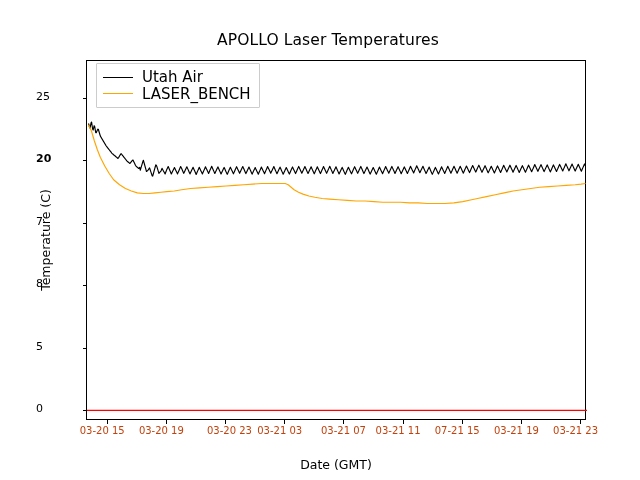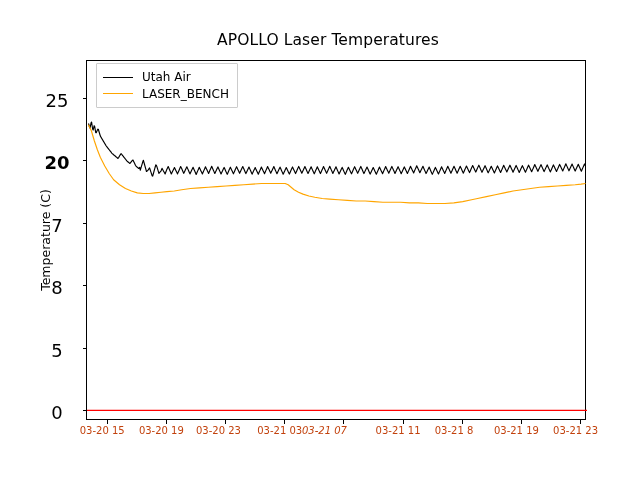--- a/index.html
+++ b/index.html
@@ -23,45 +23,46 @@
   #xlabel{
     position:absolute;left:78px;top:457px;width:500px;text-align:center;
     font-size:12.5px;color:#000;
   }
   #plot{
     position:absolute;left:78px;top:60px;width:500px;height:360px;
     border:1.1px solid #000;box-sizing:border-box;background:#fff;
   }
   #plot svg{position:absolute;left:0;top:0;width:500px;height:360px;display:block;}
   .ytick-label{
-    position:absolute;font-size:18px;color:#000;text-align:center;
+    position:absolute;font-size:11px;color:#000;text-align:left;
     width:40px;right:648px;
   }
   .ytick-mark{position:absolute;width:3.5px;height:1.1px;background:#000;left:74.5px;}
   .xtick-mark{position:absolute;height:3.5px;width:1.1px;background:#000;top:420px;}
   .xtick-label{
     position:absolute;font-size:10px;color:#c2410c;white-space:nowrap;top:425px;
   }
   #legend{
     position:absolute;left:88px;top:63px;
     background:#fff;border:0.9px solid #cccccc;border-radius:1px;
     padding:5px 8px 5px 6px;
   }
   .legend-row{display:flex;align-items:center;height:16.5px;}
   .legend-line{width:30px;height:0;border-top-width:1.3px;border-top-style:solid;margin-right:9px;}
-  .legend-text{font-size:12px;color:#000;line-height:16.5px;white-space:nowrap;}
+  .legend-text{font-size:15px;color:#000;line-height:16.5px;white-space:nowrap;}
 </style>
 </head>
 <body>
 
 <div id="figure">
 
   <div id="title">APOLLO Laser Temperatures</div>
 
   <div id="ylabel">Temperature (C)</div>
+  <div id="xlabel">Date (GMT)</div>
 
   <div id="yticks">
       <div class="ytick-mark" style="top: 410px;"></div>
       <div class="ytick-label" style="left: 28px; width: 42px; top: 402px;">0</div>
       <div class="ytick-mark" style="top: 347.5px;"></div>
       <div class="ytick-label" style="left: 28px; width: 42px; top: 339.5px;">5</div>
       <div class="ytick-mark" style="top: 285px;"></div>
       <div class="ytick-label" style="left: 28px; width: 42px; top: 277px;">8</div>
       <div class="ytick-mark" style="top: 222.5px;"></div>
       <div class="ytick-label" style="left: 28px; width: 42px; top: 214.5px;">7</div>
@@ -69,29 +70,29 @@
       <div class="ytick-label" style="left: 28px; width: 42px; top: 152px; font-weight: bold;">20</div>
       <div class="ytick-mark" style="top: 97.5px;"></div>
       <div class="ytick-label" style="left: 28px; width: 42px; top: 89.5px;">25</div>
     </div>
   <div id="xticks">
       <div class="xtick-mark" style="left: 98.7101px;"></div>
       <div class="xtick-label" style="left: 71.7101px;">03-20 15</div>
       <div class="xtick-mark" style="left: 157.882px;"></div>
       <div class="xtick-label" style="left: 130.882px; text-align: right;">03-20 19</div>
       <div class="xtick-mark" style="left: 217.053px;"></div>
-      <div class="xtick-label" style="left: 188px;">03-20 23</div>
+      <div class="xtick-label" style="left: 199px;">03-20 23</div>
       <div class="xtick-mark" style="left: 276.225px;"></div>
       <div class="xtick-label" style="left: 249.225px;">03-21 03</div>
       <div class="xtick-mark" style="left: 335.396px;"></div>
-      <div class="xtick-label" style="left: 294px; font-style: italic;">03-21 07</div>
+      <div class="xtick-label" style="left: 313px;">03-21 07</div>
       <div class="xtick-mark" style="left: 394.568px;"></div>
       <div class="xtick-label" style="left: 367.568px;">03-21 11</div>
       <div class="xtick-mark" style="left: 453.74px;"></div>
-      <div class="xtick-label" style="left: 426.74px;">03-21 8</div>
+      <div class="xtick-label" style="left: 426.74px;">07-21 15</div>
       <div class="xtick-mark" style="left: 512.911px;"></div>
       <div class="xtick-label" style="left: 485.911px;">03-21 19</div>
       <div class="xtick-mark" style="left: 572.083px;"></div>
       <div class="xtick-label" style="left: 545.083px;">03-21 23</div>
     </div>
 
   <div id="plot">
     <svg id="plot-svg" viewBox="0 0 500 360" preserveAspectRatio="none">
         <path d="M1.48 62.50 L2.00 64.25 L2.51 66.00 L3.03 67.13 L3.55 64.50 L4.07 61.88 L4.59 61.00 L5.10 64.50 L5.62 68.00 L6.14 69.06 L6.66 66.88 L7.17 64.69 L7.69 65.50 L8.21 68.56 L8.73 71.63 L9.25 71.67 L9.76 70.50 L10.28 69.33 L10.80 68.17 L11.32 68.25 L11.83 70.00 L12.35 71.75 L12.87 73.50 L13.39 75.13 L13.91 76.00 L14.42 76.88 L14.94 77.75 L15.46 78.63 L15.98 79.50 L16.49 80.38 L17.01 81.25 L17.53 82.13 L18.05 83.00 L18.57 83.88 L19.08 84.75 L19.60 85.47 L20.12 86.13 L20.64 86.78 L21.15 87.44 L21.67 88.09 L22.19 88.75 L22.71 89.41 L23.22 90.06 L23.74 90.72 L24.26 91.38 L24.78 92.03 L25.30 92.63 L25.81 93.06 L26.33 93.50 L26.85 93.94 L27.37 94.38 L27.88 94.81 L28.40 95.25 L28.92 95.69 L29.44 96.13 L29.96 96.56 L30.47 97.00 L30.99 97.44 L31.51 96.75 L32.03 95.87 L32.54 95.00 L33.06 94.12 L33.58 93.25 L34.10 92.59 L34.62 93.25 L35.13 93.91 L35.65 94.56 L36.17 95.22 L36.69 95.88 L37.20 96.53 L37.72 97.19 L38.24 97.84 L38.76 98.50 L39.28 99.16 L39.79 99.81 L40.31 100.31 L40.83 100.75 L41.35 101.19 L41.86 101.63 L42.38 102.06 L42.90 102.50 L43.42 101.84 L43.93 101.19 L44.45 100.53 L44.97 99.87 L45.49 99.22 L46.01 99.06 L46.52 100.16 L47.04 101.25 L47.56 102.34 L48.08 103.44 L48.59 104.53 L49.11 105.25 L49.63 105.69 L50.15 106.13 L50.67 106.56 L51.18 107.00 L51.70 107.44 L52.22 107.00 L52.74 106.42 L53.25 109.27 L53.77 107.54 L54.29 105.81 L54.81 104.08 L55.33 102.35 L55.84 100.62 L56.36 99.27 L56.88 101.15 L57.40 103.02 L57.91 104.90 L58.43 106.77 L58.95 108.65 L59.47 110.52 L59.99 110.10 L60.50 109.69 L61.02 109.06 L61.54 108.35 L62.06 107.65 L62.57 106.94 L63.09 108.52 L63.61 110.10 L64.13 111.69 L64.64 113.27 L65.16 114.69 L65.68 115.10 L66.20 113.23 L66.72 111.35 L67.23 109.48 L67.75 107.60 L68.27 105.73 L68.79 103.85 L69.30 104.27 L69.82 105.44 L70.34 107.17 L70.86 108.90 L71.38 110.63 L71.89 112.35 L72.41 111.79 L72.93 111.23 L73.45 110.67 L73.96 110.10 L74.48 108.74 L75.00 107.38 L75.52 108.30 L76.04 109.23 L76.55 110.16 L77.07 111.08 L77.59 112.01 L78.11 112.94 L78.62 111.57 L79.14 110.21 L79.66 108.84 L80.18 107.65 L80.70 106.60 L81.21 105.54 L81.73 106.77 L82.25 108.00 L82.77 109.24 L83.28 110.47 L83.80 111.70 L84.32 112.94 L84.84 111.88 L85.36 110.82 L85.87 109.76 L86.39 108.70 L86.91 107.65 L87.43 106.54 L87.94 107.60 L88.46 108.65 L88.98 109.71 L89.50 110.77 L90.01 111.83 L90.53 112.89 L91.05 111.65 L91.57 110.42 L92.09 109.19 L92.60 107.95 L93.12 106.72 L93.64 105.49 L94.16 106.55 L94.67 107.60 L95.19 108.79 L95.71 109.98 L96.23 111.17 L96.75 112.36 L97.26 111.26 L97.78 110.16 L98.30 109.06 L98.82 107.95 L99.33 106.85 L99.85 105.75 L100.37 106.94 L100.89 108.13 L101.41 109.32 L101.92 110.51 L102.44 111.70 L102.96 112.89 L103.48 111.79 L103.99 110.68 L104.51 109.58 L105.03 108.48 L105.55 107.38 L106.07 106.28 L106.58 107.46 L107.10 108.65 L107.62 109.84 L108.14 111.03 L108.65 112.22 L109.17 113.41 L109.69 112.27 L110.21 111.08 L110.72 109.89 L111.24 108.70 L111.76 107.51 L112.28 106.33 L112.80 107.43 L113.31 108.53 L113.83 109.63 L114.35 110.73 L114.87 111.84 L115.38 112.94 L115.90 111.75 L116.42 110.56 L116.94 109.37 L117.46 108.18 L117.97 106.99 L118.49 105.80 L119.01 106.90 L119.53 108.00 L120.04 109.11 L120.56 110.21 L121.08 111.31 L121.60 112.41 L122.12 111.22 L122.63 110.03 L123.15 108.84 L123.67 107.65 L124.19 106.46 L124.70 105.35 L125.22 106.54 L125.74 107.73 L126.26 108.92 L126.78 110.11 L127.29 111.30 L127.81 112.49 L128.33 111.39 L128.85 110.28 L129.36 109.18 L129.88 108.08 L130.40 106.98 L130.92 105.88 L131.43 107.06 L131.95 108.25 L132.47 109.44 L132.99 110.63 L133.51 111.82 L134.02 113.01 L134.54 111.91 L135.06 110.81 L135.58 109.71 L136.09 108.60 L136.61 107.50 L137.13 106.40 L137.65 107.59 L138.17 108.78 L138.68 109.97 L139.20 111.13 L139.72 112.24 L140.24 113.34 L140.75 112.15 L141.27 110.96 L141.79 109.77 L142.31 108.58 L142.83 107.39 L143.34 106.20 L143.86 107.30 L144.38 108.40 L144.90 109.51 L145.41 110.61 L145.93 111.71 L146.45 112.81 L146.97 111.62 L147.49 110.43 L148.00 109.24 L148.52 108.05 L149.04 106.86 L149.56 105.68 L150.07 106.78 L150.59 107.88 L151.11 108.98 L151.63 110.08 L152.14 111.19 L152.66 112.29 L153.18 111.10 L153.70 109.91 L154.22 108.78 L154.73 107.68 L155.25 106.58 L155.77 105.48 L156.29 106.66 L156.80 107.85 L157.32 109.04 L157.84 110.23 L158.36 111.42 L158.88 112.61 L159.39 111.51 L159.91 110.41 L160.43 109.31 L160.95 108.20 L161.46 107.10 L161.98 106.00 L162.50 107.19 L163.02 108.38 L163.54 109.57 L164.05 110.76 L164.57 111.95 L165.09 113.14 L165.61 112.04 L166.12 110.93 L166.64 109.83 L167.16 108.73 L167.68 107.63 L168.20 106.53 L168.71 107.70 L169.23 108.80 L169.75 109.91 L170.27 111.01 L170.78 112.11 L171.30 113.21 L171.82 112.02 L172.34 110.83 L172.86 109.64 L173.37 108.45 L173.89 107.26 L174.41 106.08 L174.93 107.18 L175.44 108.28 L175.96 109.38 L176.48 110.48 L177.00 111.59 L177.51 112.69 L178.03 111.50 L178.55 110.31 L179.07 109.12 L179.59 107.93 L180.10 106.74 L180.62 105.55 L181.14 106.65 L181.66 107.75 L182.17 108.86 L182.69 109.96 L183.21 111.06 L183.73 112.21 L184.25 111.11 L184.76 110.01 L185.28 108.91 L185.80 107.80 L186.32 106.70 L186.83 105.60 L187.35 106.79 L187.87 107.98 L188.39 109.17 L188.91 110.36 L189.42 111.55 L189.94 112.74 L190.46 111.64 L190.98 110.53 L191.49 109.43 L192.01 108.33 L192.53 107.23 L193.05 106.13 L193.57 107.31 L194.08 108.50 L194.60 109.69 L195.12 110.88 L195.64 112.07 L196.15 113.26 L196.67 112.16 L197.19 111.06 L197.71 109.96 L198.22 108.85 L198.74 107.66 L199.26 106.48 L199.78 107.58 L200.30 108.68 L200.81 109.78 L201.33 110.88 L201.85 111.99 L202.37 113.09 L202.88 111.90 L203.40 110.71 L203.92 109.52 L204.44 108.33 L204.96 107.14 L205.47 105.95 L205.99 107.05 L206.51 108.15 L207.03 109.26 L207.54 110.36 L208.06 111.46 L208.58 112.56 L209.10 111.37 L209.62 110.18 L210.13 108.99 L210.65 107.80 L211.17 106.61 L211.69 105.43 L212.20 106.53 L212.72 107.63 L213.24 108.76 L213.76 109.93 L214.28 111.09 L214.79 112.26 L215.31 111.14 L215.83 110.01 L216.35 108.89 L216.86 107.77 L217.38 106.64 L217.90 105.52 L218.42 106.69 L218.93 107.85 L219.45 109.02 L219.97 110.19 L220.49 111.36 L221.01 112.52 L221.52 111.40 L222.04 110.28 L222.56 109.15 L223.08 108.03 L223.59 106.91 L224.11 105.78 L224.63 106.95 L225.15 108.12 L225.67 109.28 L226.18 110.45 L226.70 111.62 L227.22 112.79 L227.74 111.66 L228.25 110.50 L228.77 109.33 L229.29 108.17 L229.81 107.00 L230.33 105.83 L230.84 106.96 L231.36 108.08 L231.88 109.20 L232.40 110.33 L232.91 111.45 L233.43 112.57 L233.95 111.41 L234.47 110.24 L234.99 109.07 L235.50 107.90 L236.02 106.74 L236.54 105.57 L237.06 106.69 L237.57 107.82 L238.09 108.94 L238.61 110.06 L239.13 111.19 L239.64 112.31 L240.16 111.14 L240.68 109.98 L241.20 108.81 L241.72 107.64 L242.23 106.47 L242.75 105.33 L243.27 106.51 L243.79 107.70 L244.30 108.89 L244.82 110.08 L245.34 111.27 L245.86 112.46 L246.38 111.36 L246.89 110.26 L247.41 109.16 L247.93 108.05 L248.45 106.95 L248.96 105.85 L249.48 107.04 L250.00 108.23 L250.52 109.42 L251.04 110.61 L251.55 111.80 L252.07 112.99 L252.59 111.89 L253.11 110.78 L253.62 109.68 L254.14 108.58 L254.66 107.48 L255.18 106.38 L255.70 107.56 L256.21 108.75 L256.73 109.94 L257.25 111.13 L257.77 112.26 L258.28 113.36 L258.80 112.17 L259.32 110.98 L259.84 109.79 L260.36 108.60 L260.87 107.41 L261.39 106.23 L261.91 107.33 L262.43 108.43 L262.94 109.53 L263.46 110.63 L263.98 111.74 L264.50 112.84 L265.01 111.65 L265.53 110.46 L266.05 109.27 L266.57 108.08 L267.09 106.89 L267.60 105.70 L268.12 106.80 L268.64 107.90 L269.16 109.01 L269.67 110.11 L270.19 111.21 L270.71 112.31 L271.23 111.12 L271.75 109.93 L272.26 108.76 L272.78 107.65 L273.30 106.55 L273.82 105.45 L274.33 106.64 L274.85 107.83 L275.37 109.02 L275.89 110.21 L276.41 111.40 L276.92 112.59 L277.44 111.49 L277.96 110.38 L278.48 109.28 L278.99 108.18 L279.51 107.08 L280.03 105.98 L280.55 107.16 L281.07 108.35 L281.58 109.54 L282.10 110.73 L282.62 111.92 L283.14 113.11 L283.65 112.01 L284.17 110.91 L284.69 109.81 L285.21 108.70 L285.72 107.60 L286.24 106.50 L286.76 107.69 L287.28 108.83 L287.80 109.93 L288.31 111.03 L288.83 112.14 L289.35 113.24 L289.87 112.05 L290.38 110.86 L290.90 109.67 L291.42 108.48 L291.94 107.29 L292.46 106.10 L292.97 107.20 L293.49 108.30 L294.01 109.41 L294.53 110.51 L295.04 111.61 L295.56 112.71 L296.08 111.52 L296.60 110.33 L297.12 109.14 L297.63 107.95 L298.15 106.76 L298.67 105.58 L299.19 106.68 L299.70 107.78 L300.22 108.88 L300.74 109.98 L301.26 111.09 L301.78 112.19 L302.29 111.06 L302.81 109.94 L303.33 108.82 L303.85 107.69 L304.36 106.57 L304.88 105.44 L305.40 106.61 L305.92 107.78 L306.43 108.95 L306.95 110.11 L307.47 111.28 L307.99 112.45 L308.51 111.33 L309.02 110.20 L309.54 109.08 L310.06 107.95 L310.58 106.83 L311.09 105.71 L311.61 106.87 L312.13 108.04 L312.65 109.21 L313.17 110.38 L313.68 111.54 L314.20 112.71 L314.72 111.59 L315.24 110.46 L315.75 109.34 L316.27 108.22 L316.79 107.06 L317.31 105.88 L317.83 106.98 L318.34 108.08 L318.86 109.18 L319.38 110.28 L319.90 111.39 L320.41 112.49 L320.93 111.30 L321.45 110.11 L321.97 108.92 L322.49 107.73 L323.00 106.54 L323.52 105.35 L324.04 106.45 L324.56 107.55 L325.07 108.66 L325.59 109.76 L326.11 110.86 L326.63 111.96 L327.14 110.77 L327.66 109.58 L328.18 108.39 L328.70 107.20 L329.22 106.01 L329.73 104.83 L330.25 105.93 L330.77 107.03 L331.29 108.13 L331.80 109.33 L332.32 110.54 L332.84 111.75 L333.36 110.67 L333.88 109.59 L334.39 108.51 L334.91 107.43 L335.43 106.35 L335.95 105.27 L336.46 106.48 L336.98 107.69 L337.50 108.90 L338.02 110.11 L338.54 111.33 L339.05 112.54 L339.57 111.46 L340.09 110.38 L340.61 109.30 L341.12 108.22 L341.64 107.14 L342.16 106.06 L342.68 107.27 L343.20 108.48 L343.71 109.69 L344.23 110.90 L344.75 112.11 L345.27 113.32 L345.78 112.24 L346.30 111.13 L346.82 109.94 L347.34 108.75 L347.86 107.56 L348.37 106.38 L348.89 107.48 L349.41 108.58 L349.93 109.68 L350.44 110.78 L350.96 111.89 L351.48 112.99 L352.00 111.80 L352.51 110.61 L353.03 109.42 L353.55 108.23 L354.07 107.04 L354.59 105.85 L355.10 106.95 L355.62 108.05 L356.14 109.16 L356.66 110.26 L357.17 111.36 L357.69 112.46 L358.21 111.27 L358.73 110.08 L359.25 108.89 L359.76 107.70 L360.28 106.51 L360.80 105.33 L361.32 106.46 L361.83 107.60 L362.35 108.75 L362.87 109.90 L363.39 111.04 L363.91 112.19 L364.42 111.04 L364.94 109.90 L365.46 108.75 L365.98 107.60 L366.49 106.46 L367.01 105.31 L367.53 106.46 L368.05 107.60 L368.57 108.75 L369.08 109.90 L369.60 111.04 L370.12 112.19 L370.64 111.04 L371.15 109.90 L371.67 108.75 L372.19 107.60 L372.71 106.46 L373.22 105.31 L373.74 106.46 L374.26 107.60 L374.78 108.75 L375.30 109.90 L375.81 111.04 L376.33 112.14 L376.85 110.95 L377.37 109.76 L377.88 108.57 L378.40 107.38 L378.92 106.19 L379.44 105.00 L379.96 106.10 L380.47 107.20 L380.99 108.31 L381.51 109.41 L382.03 110.51 L382.54 111.61 L383.06 110.42 L383.58 109.23 L384.10 108.04 L384.62 106.85 L385.13 105.66 L385.65 104.48 L386.17 105.58 L386.69 106.68 L387.20 107.78 L387.72 108.88 L388.24 109.99 L388.76 111.09 L389.28 109.90 L389.79 108.71 L390.31 107.52 L390.83 106.38 L391.35 105.28 L391.86 104.18 L392.38 105.36 L392.90 106.55 L393.42 107.74 L393.93 108.93 L394.45 110.12 L394.97 111.31 L395.49 110.21 L396.01 109.11 L396.52 108.01 L397.04 106.90 L397.56 105.80 L398.08 104.70 L398.59 105.89 L399.11 107.08 L399.63 108.27 L400.15 109.46 L400.67 110.65 L401.18 111.84 L401.70 110.74 L402.22 109.63 L402.74 108.53 L403.25 107.43 L403.77 106.33 L404.29 105.23 L404.81 106.41 L405.33 107.60 L405.84 108.71 L406.36 109.81 L406.88 110.91 L407.40 112.01 L407.91 110.82 L408.43 109.63 L408.95 108.44 L409.47 107.25 L409.99 106.06 L410.50 104.88 L411.02 105.98 L411.54 107.08 L412.06 108.18 L412.57 109.28 L413.09 110.39 L413.61 111.49 L414.13 110.30 L414.64 109.11 L415.16 107.92 L415.68 106.73 L416.20 105.54 L416.72 104.35 L417.23 105.45 L417.75 106.55 L418.27 107.66 L418.79 108.76 L419.30 109.86 L419.82 110.96 L420.34 109.80 L420.86 108.68 L421.38 107.55 L421.89 106.43 L422.41 105.31 L422.93 104.18 L423.45 105.35 L423.96 106.52 L424.48 107.68 L425.00 108.85 L425.52 110.02 L426.04 111.19 L426.55 110.06 L427.07 108.94 L427.59 107.82 L428.11 106.69 L428.62 105.57 L429.14 104.44 L429.66 105.61 L430.18 106.78 L430.70 107.95 L431.21 109.11 L431.73 110.28 L432.25 111.45 L432.77 110.33 L433.28 109.20 L433.80 108.08 L434.32 106.95 L434.84 105.83 L435.36 104.65 L435.87 105.75 L436.39 106.85 L436.91 107.96 L437.43 109.06 L437.94 110.16 L438.46 111.26 L438.98 110.07 L439.50 108.88 L440.01 107.69 L440.53 106.50 L441.05 105.31 L441.57 104.13 L442.09 105.23 L442.60 106.33 L443.12 107.43 L443.64 108.53 L444.16 109.64 L444.67 110.74 L445.19 109.55 L445.71 108.36 L446.23 107.17 L446.75 105.98 L447.26 104.79 L447.78 103.60 L448.30 104.70 L448.82 105.80 L449.33 106.91 L449.85 108.03 L450.37 109.19 L450.89 110.36 L451.41 109.24 L451.92 108.11 L452.44 106.99 L452.96 105.87 L453.48 104.74 L453.99 103.62 L454.51 104.79 L455.03 105.95 L455.55 107.12 L456.07 108.29 L456.58 109.46 L457.10 110.62 L457.62 109.50 L458.14 108.38 L458.65 107.25 L459.17 106.13 L459.69 105.01 L460.21 103.88 L460.72 105.05 L461.24 106.22 L461.76 107.38 L462.28 108.55 L462.80 109.72 L463.31 110.89 L463.83 109.76 L464.35 108.64 L464.87 107.47 L465.38 106.28 L465.90 105.09 L466.42 103.90 L466.94 105.00 L467.46 106.10 L467.97 107.21 L468.49 108.31 L469.01 109.41 L469.53 110.51 L470.04 109.32 L470.56 108.13 L471.08 106.94 L471.60 105.75 L472.12 104.56 L472.63 103.38 L473.15 104.48 L473.67 105.58 L474.19 106.68 L474.70 107.78 L475.22 108.89 L475.74 109.99 L476.26 108.80 L476.78 107.61 L477.29 106.42 L477.81 105.23 L478.33 104.04 L478.85 102.85 L479.36 103.96 L479.88 105.13 L480.40 106.30 L480.92 107.46 L481.43 108.63 L481.95 109.80 L482.47 108.68 L482.99 107.55 L483.51 106.43 L484.02 105.30 L484.54 104.18 L485.06 103.06 L485.58 104.22 L486.09 105.39 L486.61 106.56 L487.13 107.73 L487.65 108.89 L488.17 110.06 L488.68 108.94 L489.20 107.81 L489.72 106.69 L490.24 105.57 L490.75 104.44 L491.27 103.32 L491.79 104.49 L492.31 105.65 L492.83 106.82 L493.34 107.99 L493.86 109.16 L494.38 110.27 L494.90 109.05 L495.41 107.83 L495.93 106.61 L496.45 105.40 L496.97 104.18 L497.49 102.96 L498.00 104.03 L498.52 105.10" fill="none" stroke="#000000" stroke-width="1.15" stroke-linejoin="round"></path>
         <path d="M0.00 349.38 L500.00 349.38" fill="none" stroke="#ff0000" stroke-width="1.4" stroke-linejoin="round"></path>

